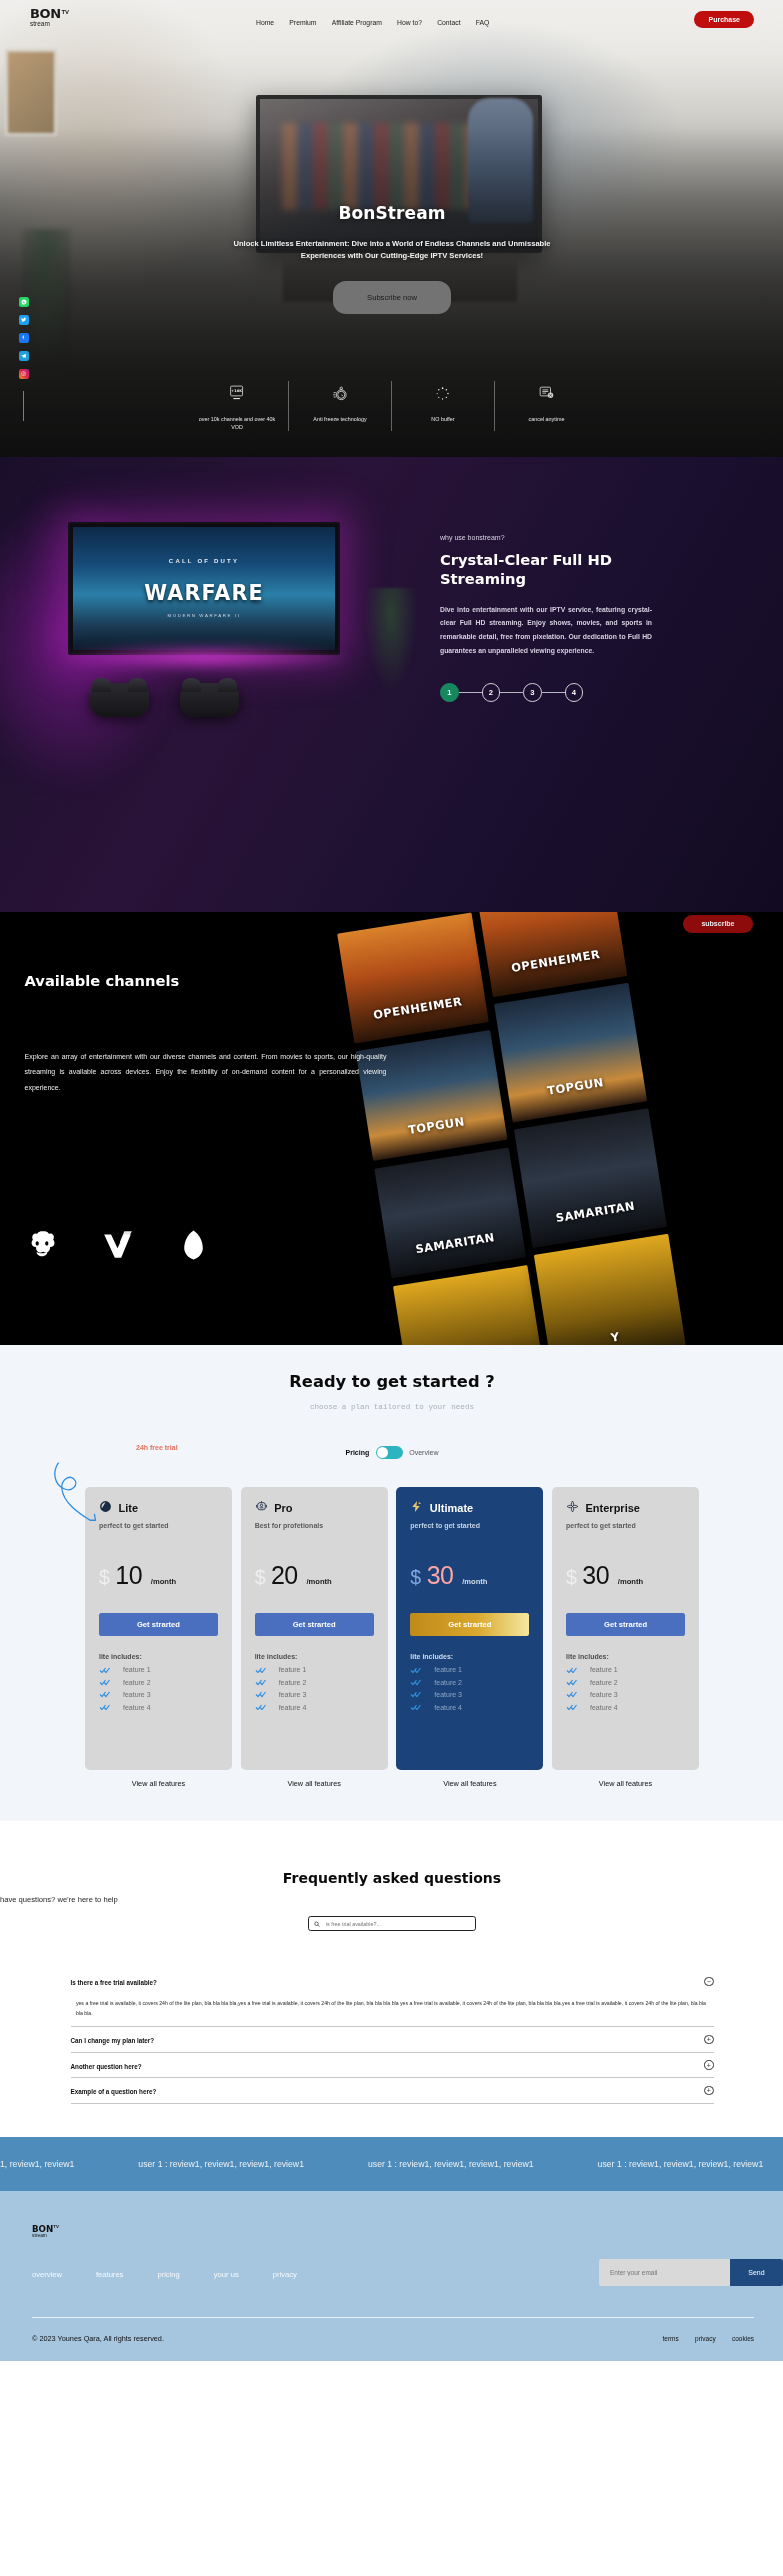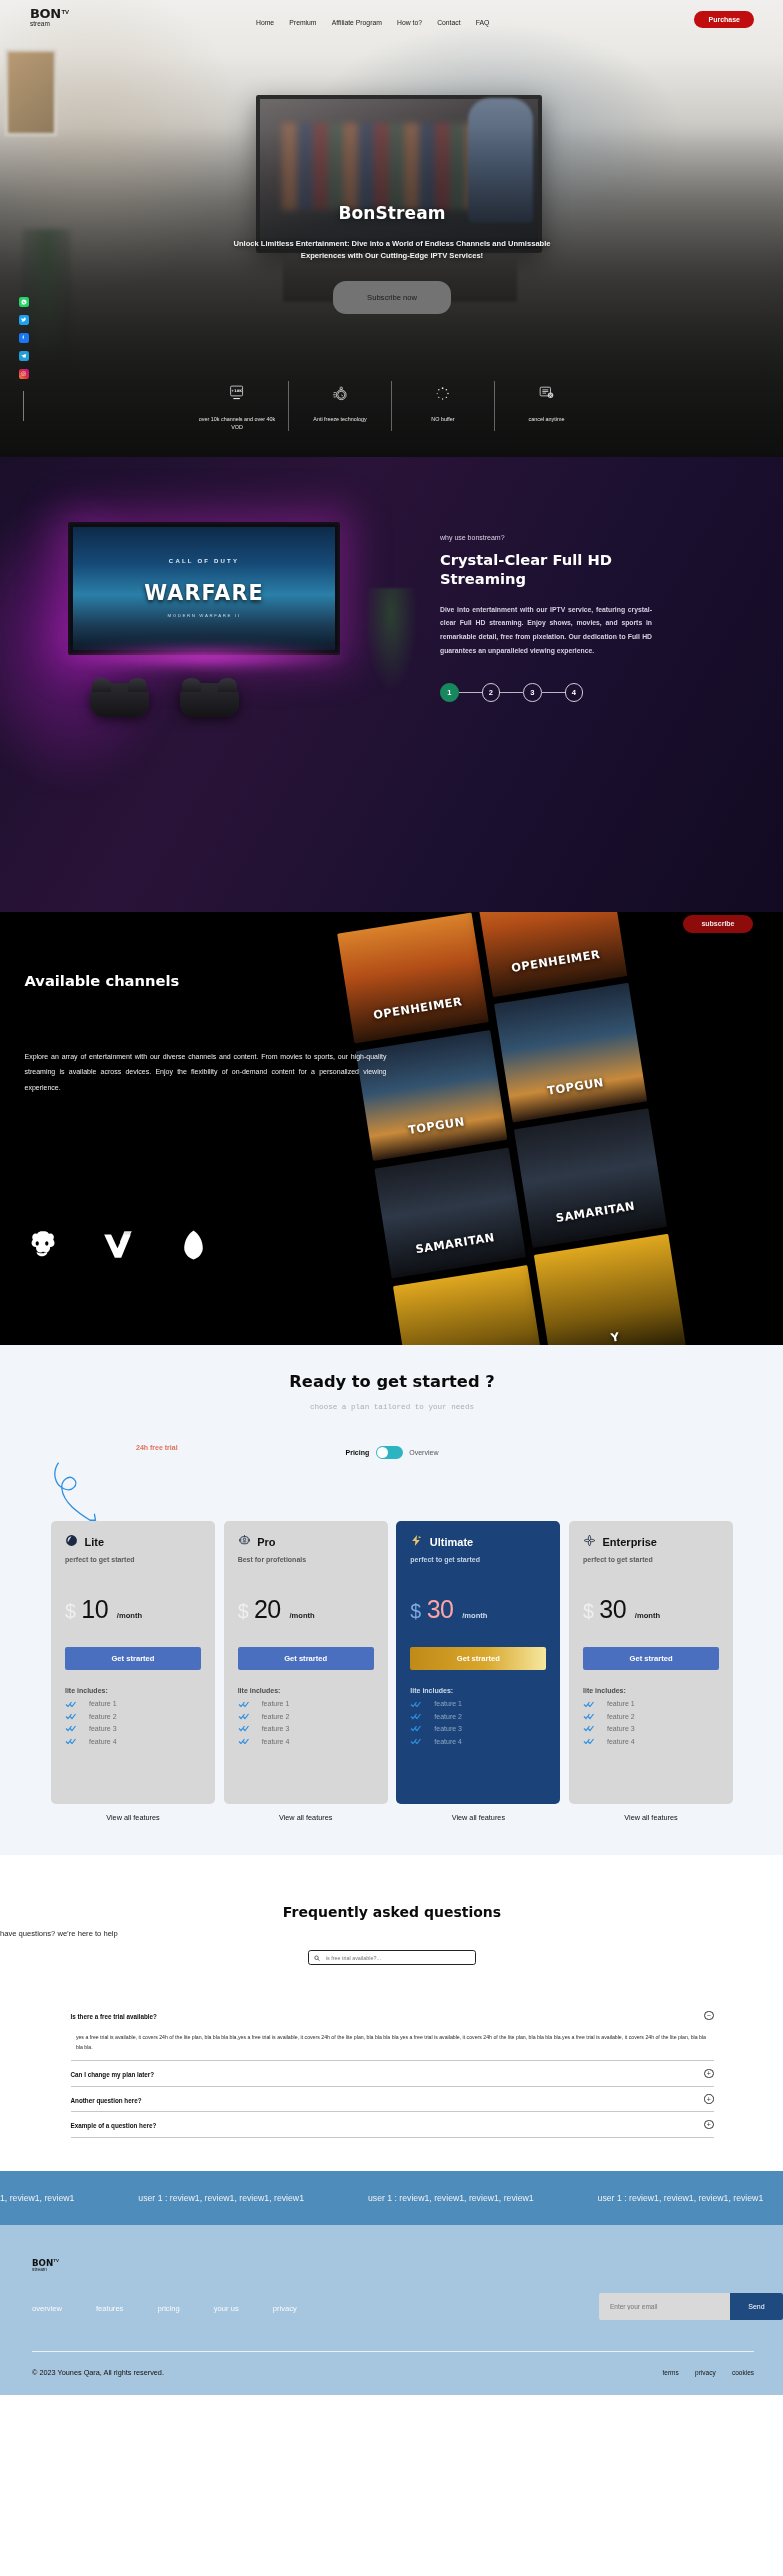--- a/index.html
+++ b/index.html
@@ -313,21 +313,21 @@
   }
   .trial-note {
     position:absolute; left:136px; top:-2.2px;
     font-size:7px; color:#e0735c; font-weight:600;
   }
   .trial-arrow { position:absolute; left:54px; top:-4.4px; }
 
   .cards {
     display:flex; justify-content:center; gap:8.7px; margin-top:28px;
   }
-  .card-wrap { width:164px;margin-top:34px; }
+  .card-wrap { width:147px; }
   .card {
     border-radius:4.9px; padding:13px 14px 15.2px; height:283px;
   }
   .card.light { background:#d7d7d7; }
   .card.dark { background:#1b4379; }
   .card-head { display:flex; align-items:center; gap:6.5px; }
   .card-name { font-size:11px; font-weight:800; }
   .card.light .card-name { color:#111; }
   .card.dark .card-name { color:#fff; }
   .card-tag { margin-top:6.5px; font-size:7px; font-weight:700; }

